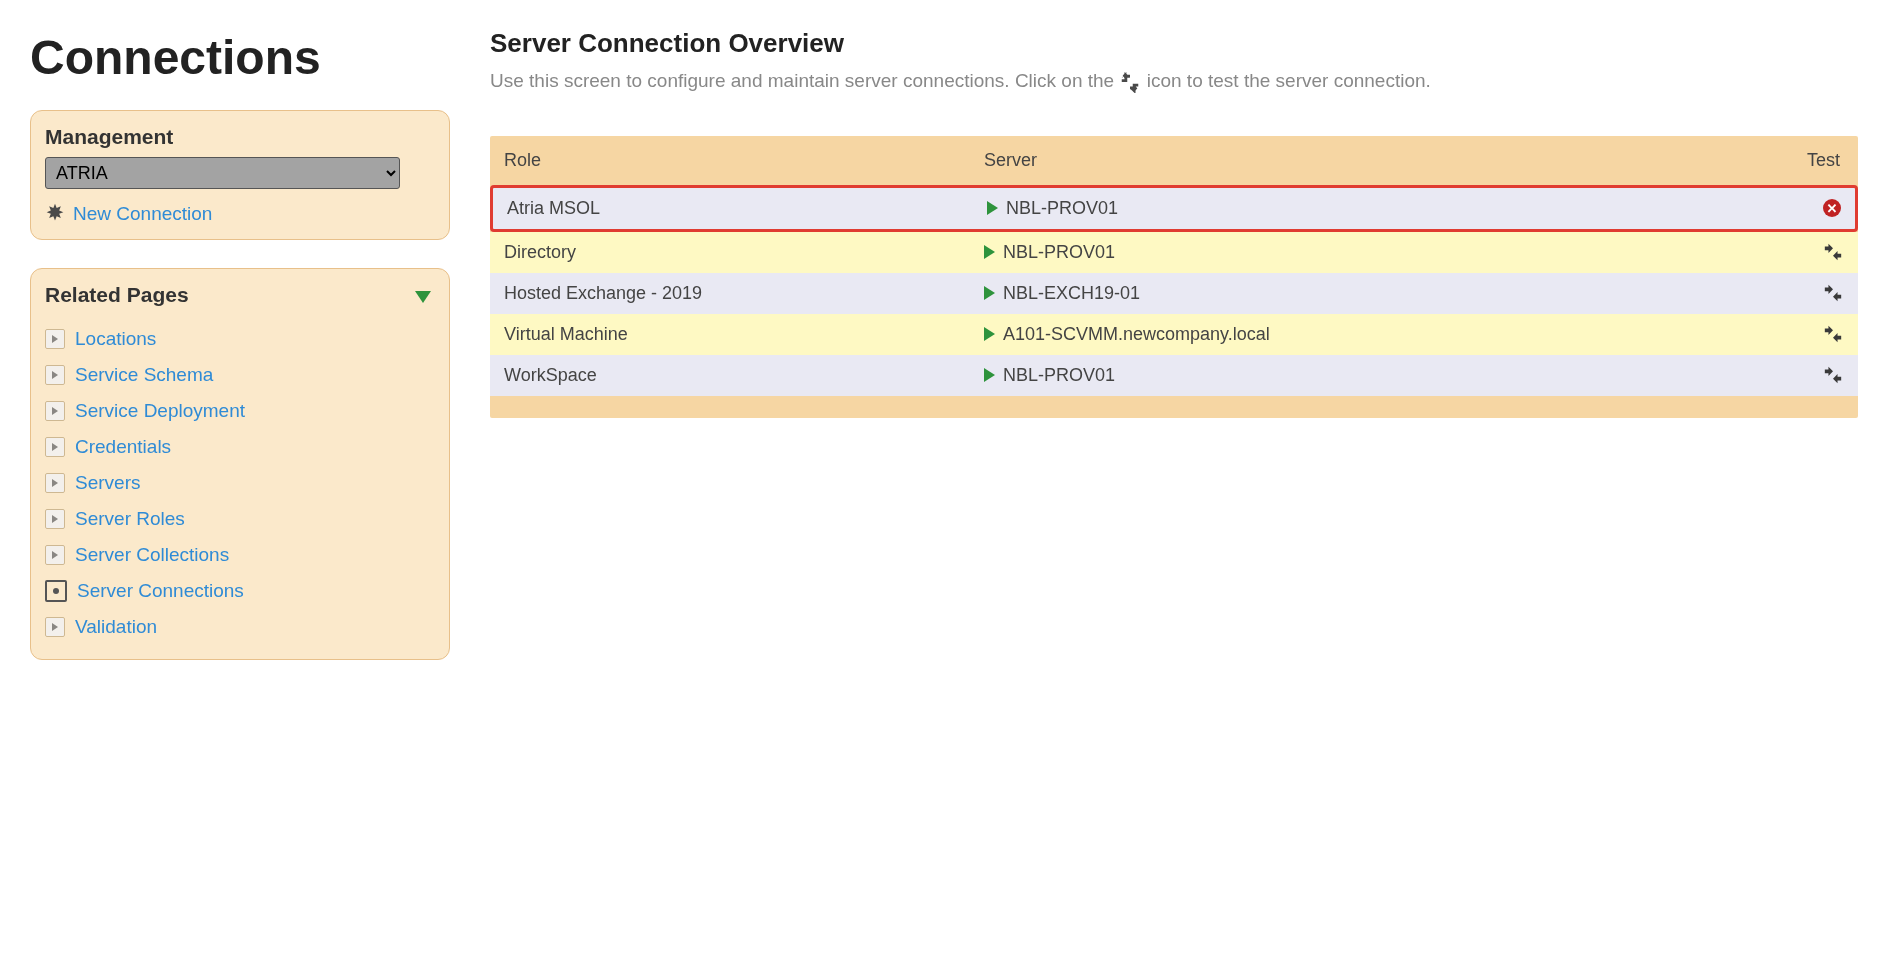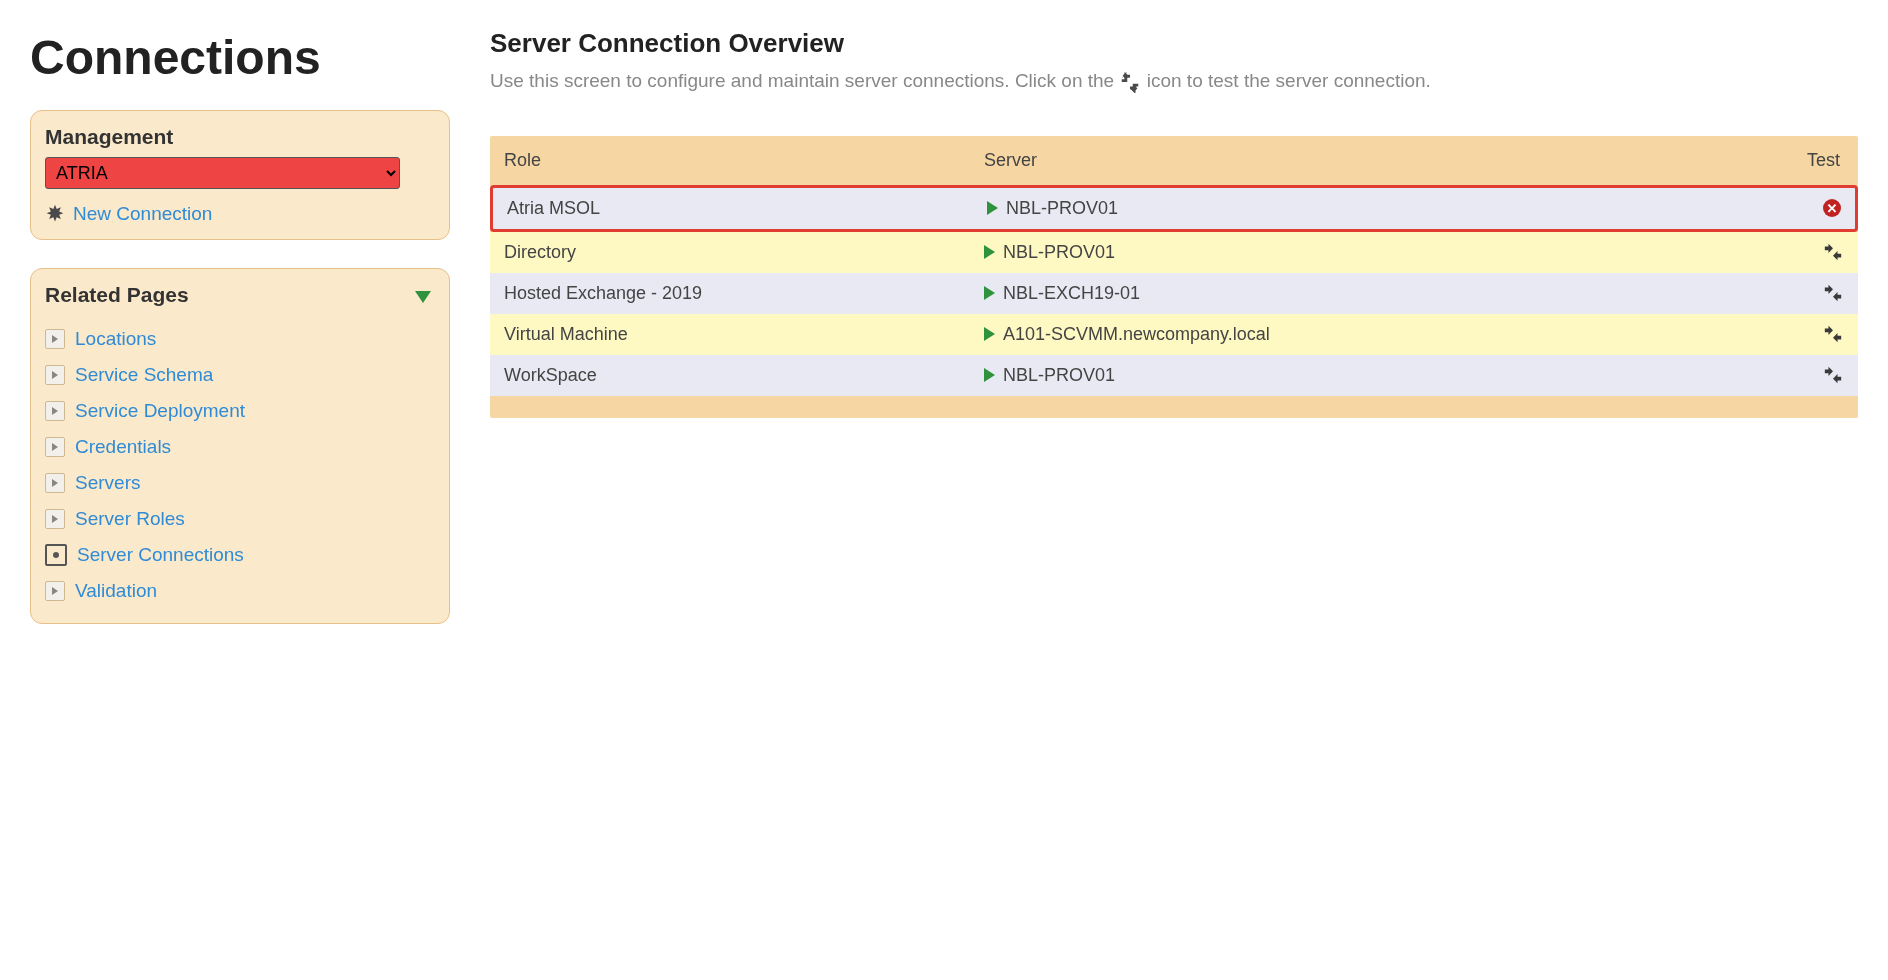--- a/index.html
+++ b/index.html
@@ -44,28 +44,28 @@
 .filter-label {
   font-size: 19px;
   color: #333;
   margin-bottom: 4px;
 }
 .select {
   width: 355px;
   height: 32px;
   border: 1px solid #555;
   border-radius: 3px;
-  background: #ef4444;
+  background: #a3a3a3;
   font-size: 18px;
   padding: 2px 6px;
   box-sizing: border-box;
 }
 .new-conn {
   display: flex;
-  align-items: center;
+  align-items: flex-start;
   gap: 8px;
   margin-top: 14px;
 }
 .star-icon svg { display: block; }
 .link {
   color: #2f8bd6;
   text-decoration: none;
   cursor: pointer;
   font-size: 19px;
 }
@@ -245,20 +245,26 @@
             </div>
             <a class="link">Servers</a>
           </div>
           <div class="nav-item">
             <div class="arrow-icon-box">
               <div class="arrow"></div>
             </div>
             <a class="link">Server Roles</a>
           </div>
           <div class="nav-item">
+            <div class="arrow-icon-box">
+              <div class="arrow"></div>
+            </div>
+            <a class="link">Server Collections</a>
+          </div>
+          <div class="nav-item">
             <div class="target-icon">
               <div class="dot"></div>
             </div>
             <a class="link">Server Connections</a>
           </div>
           <div class="nav-item">
             <div class="arrow-icon-box">
               <div class="arrow"></div>
             </div>
             <a class="link">Validation</a>

